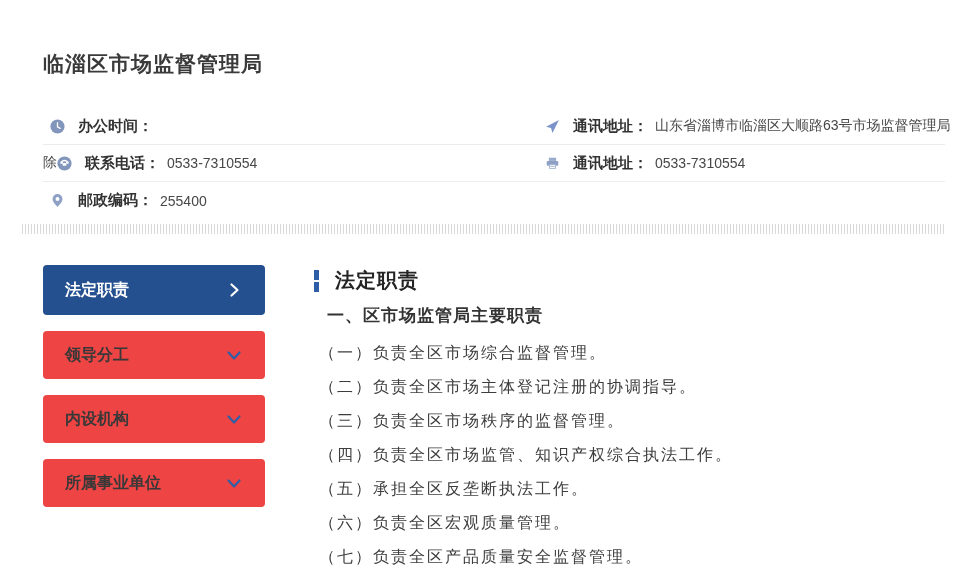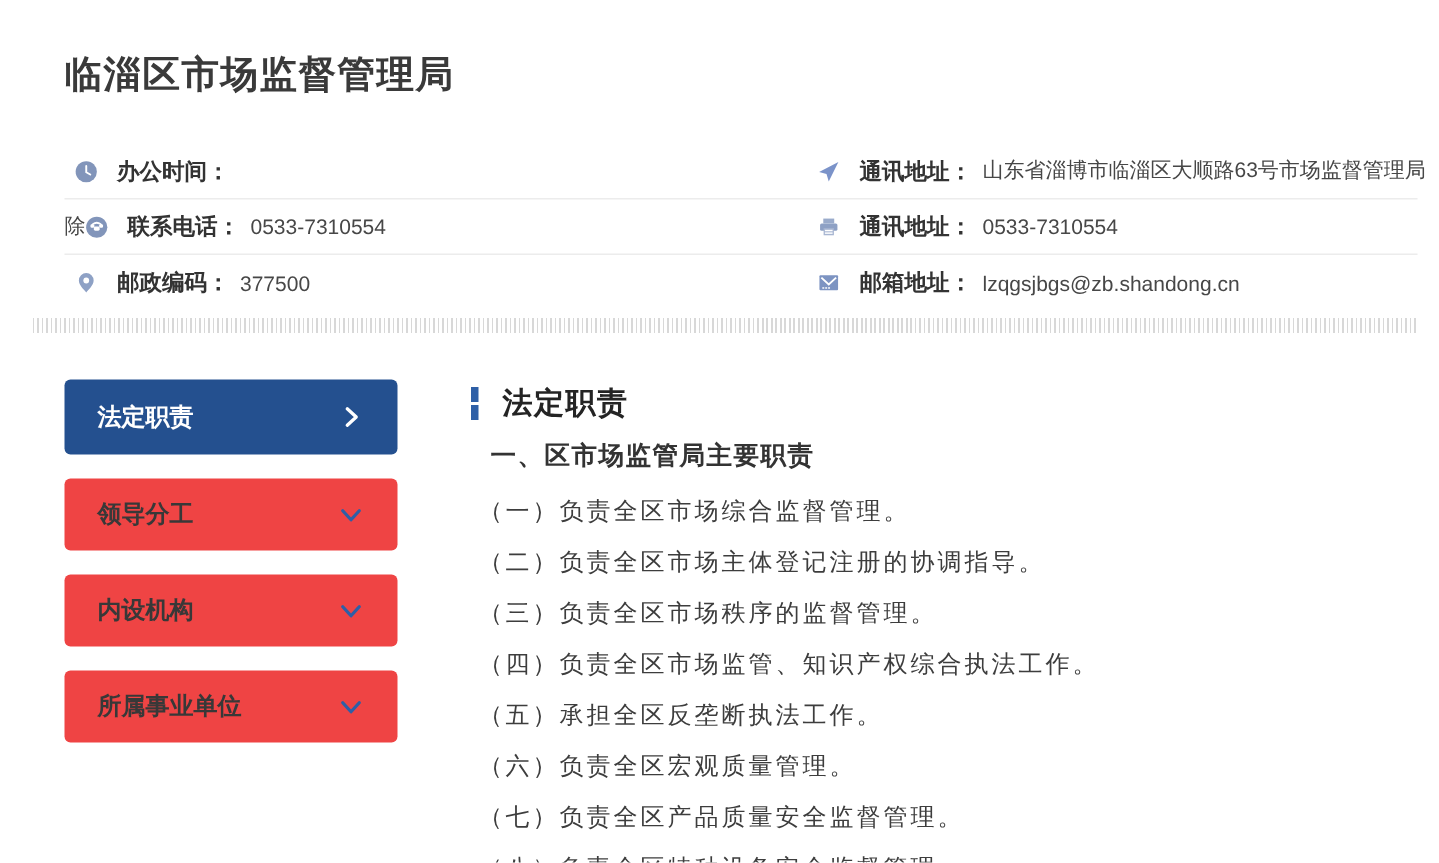--- a/index.html
+++ b/index.html
@@ -15,22 +15,22 @@
   html,body{background:#ffffff;}
   body{
     width:959px;height:575px;overflow:hidden;
     font-family:"Liberation Sans","DejaVu Sans",sans-serif;
     color:var(--text-dark);
   }
   .page{width:959px;height:575px;padding:0 14px 0 43px;overflow:hidden;}
 
   
   .agency-title{
-    padding-top:33px;
-    font-size:25px;font-weight:bold;color:#3a3a3a;letter-spacing:1px;
+    padding-top:50px;
+    font-size:21px;font-weight:bold;color:#3a3a3a;letter-spacing:1px;
   }
 
   
   .contact{margin-top:30px;}
   .contact-row{
     display:flex;align-items:center;height:37px;text-align:right;
   }
   .contact-row.bordered{border-bottom:1px solid var(--divider);}
   .cell{display:flex;align-items:center;position:relative;}
   .cell.left{width:500px;padding-left:7px;flex-shrink:0;}
@@ -139,36 +139,21 @@
 
     <div class="contact-row">
       <div class="cell left">
         <span class="cinfo-icon">
           <svg width="15" height="15" viewBox="0 0 14 14">
               <path d="M7 1 a4.6 4.6 0 0 1 4.6 4.6 c0 3 -3.2 5.6 -4.6 7.4 c-1.4 -1.8 -4.6 -4.4 -4.6 -7.4 A4.6 4.6 0 0 1 7 1 Z" fill="#8ea1c5"></path>
               <circle cx="7" cy="5.6" r="1.8" fill="#fff"></circle>
             </svg>
         </span>
         <span class="cinfo-label">邮政编码：</span>
-        <span class="cinfo-value">377500</span>
-      </div>
-      <div class="cell right">
-        <span class="cinfo-icon">
-          <svg width="15" height="15" viewBox="0 0 14 14">
-              <rect x="1.2" y="2.4" width="11.6" height="9.2" rx="0.6" fill="#7d94c2"></rect>
-              <path d="M2.4 3.8 L7 8 L11.6 3.8" fill="none" stroke="#fff" stroke-width="1.2"></path>
-              <g fill="#fff">
-                <rect x="3" y="9.8" width="1.2" height="0.9"></rect>
-                <rect x="4.8" y="9.8" width="1.2" height="0.9"></rect>
-                <rect x="6.6" y="9.8" width="1.2" height="0.9"></rect>
-              </g>
-            </svg>
-        </span>
-        <span class="cinfo-label">邮箱地址：</span>
-        <span class="cinfo-value">lzqgsjbgs@zb.shandong.cn</span>
+        <span class="cinfo-value">255400</span>
       </div>
     </div>
 
     <div class="hatch-band"></div>
   </div>
 
   <div class="content">
 
     <nav class="sidebar">
       <div class="side-item active">

